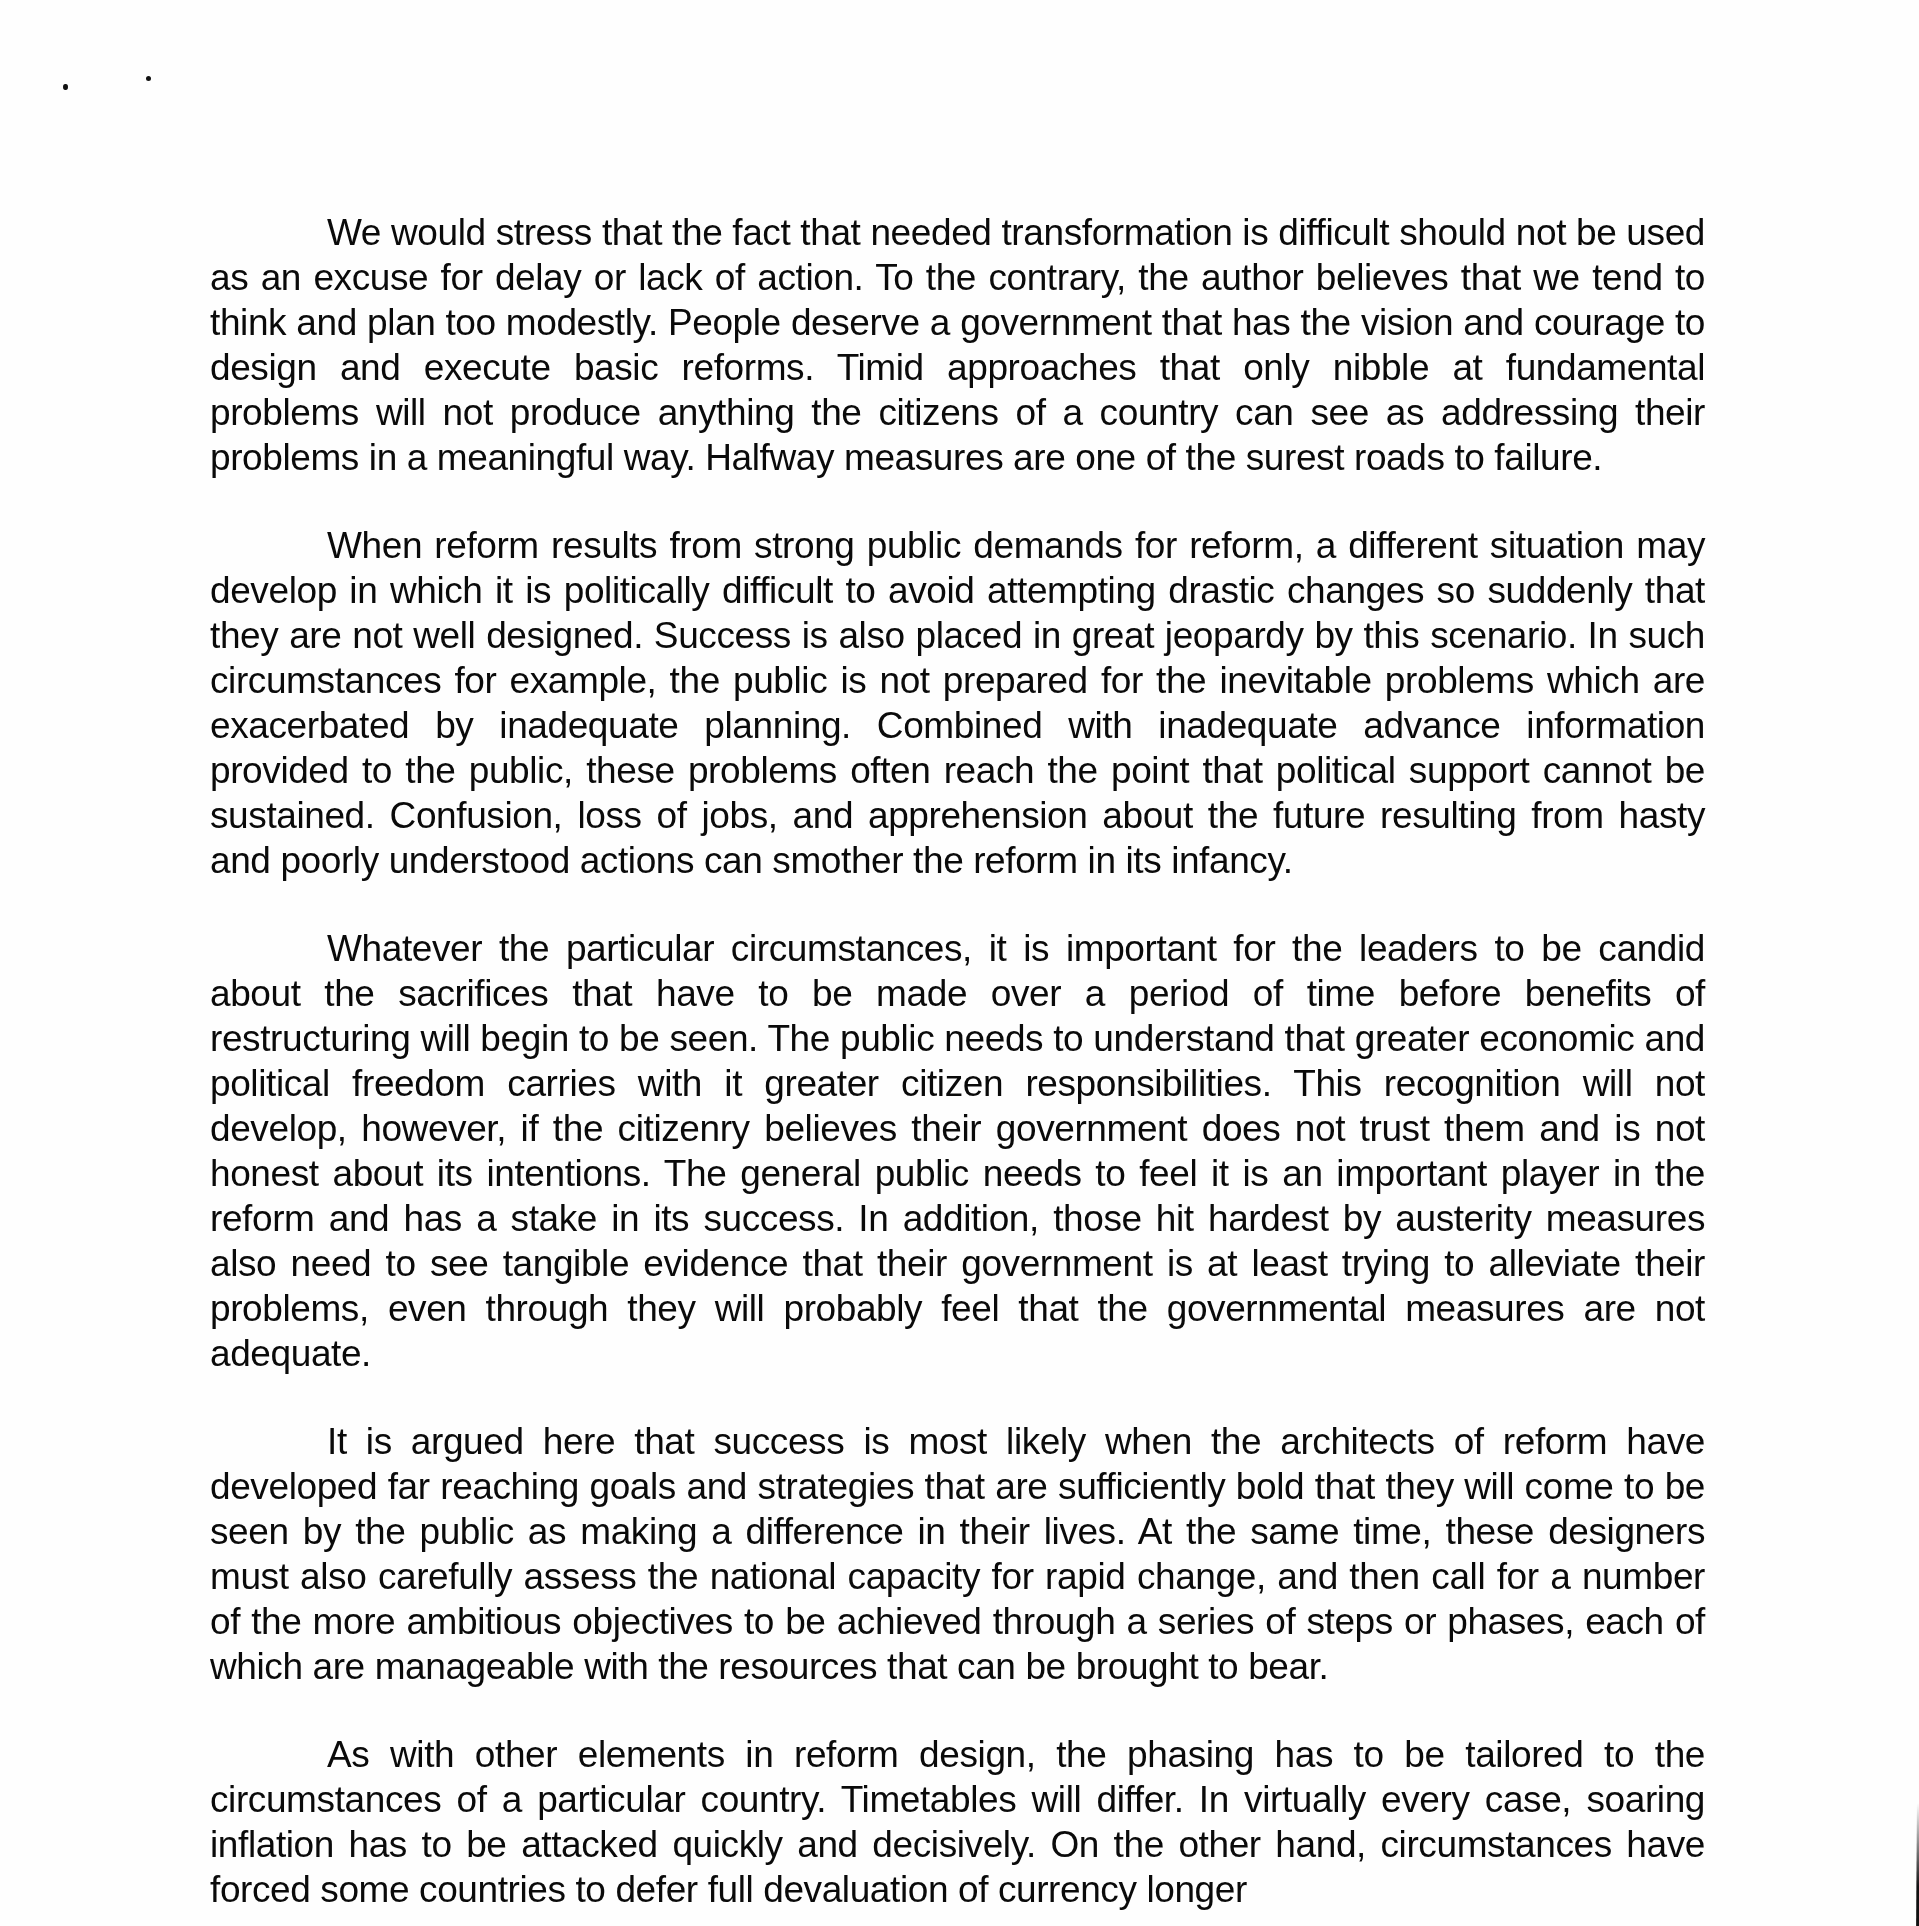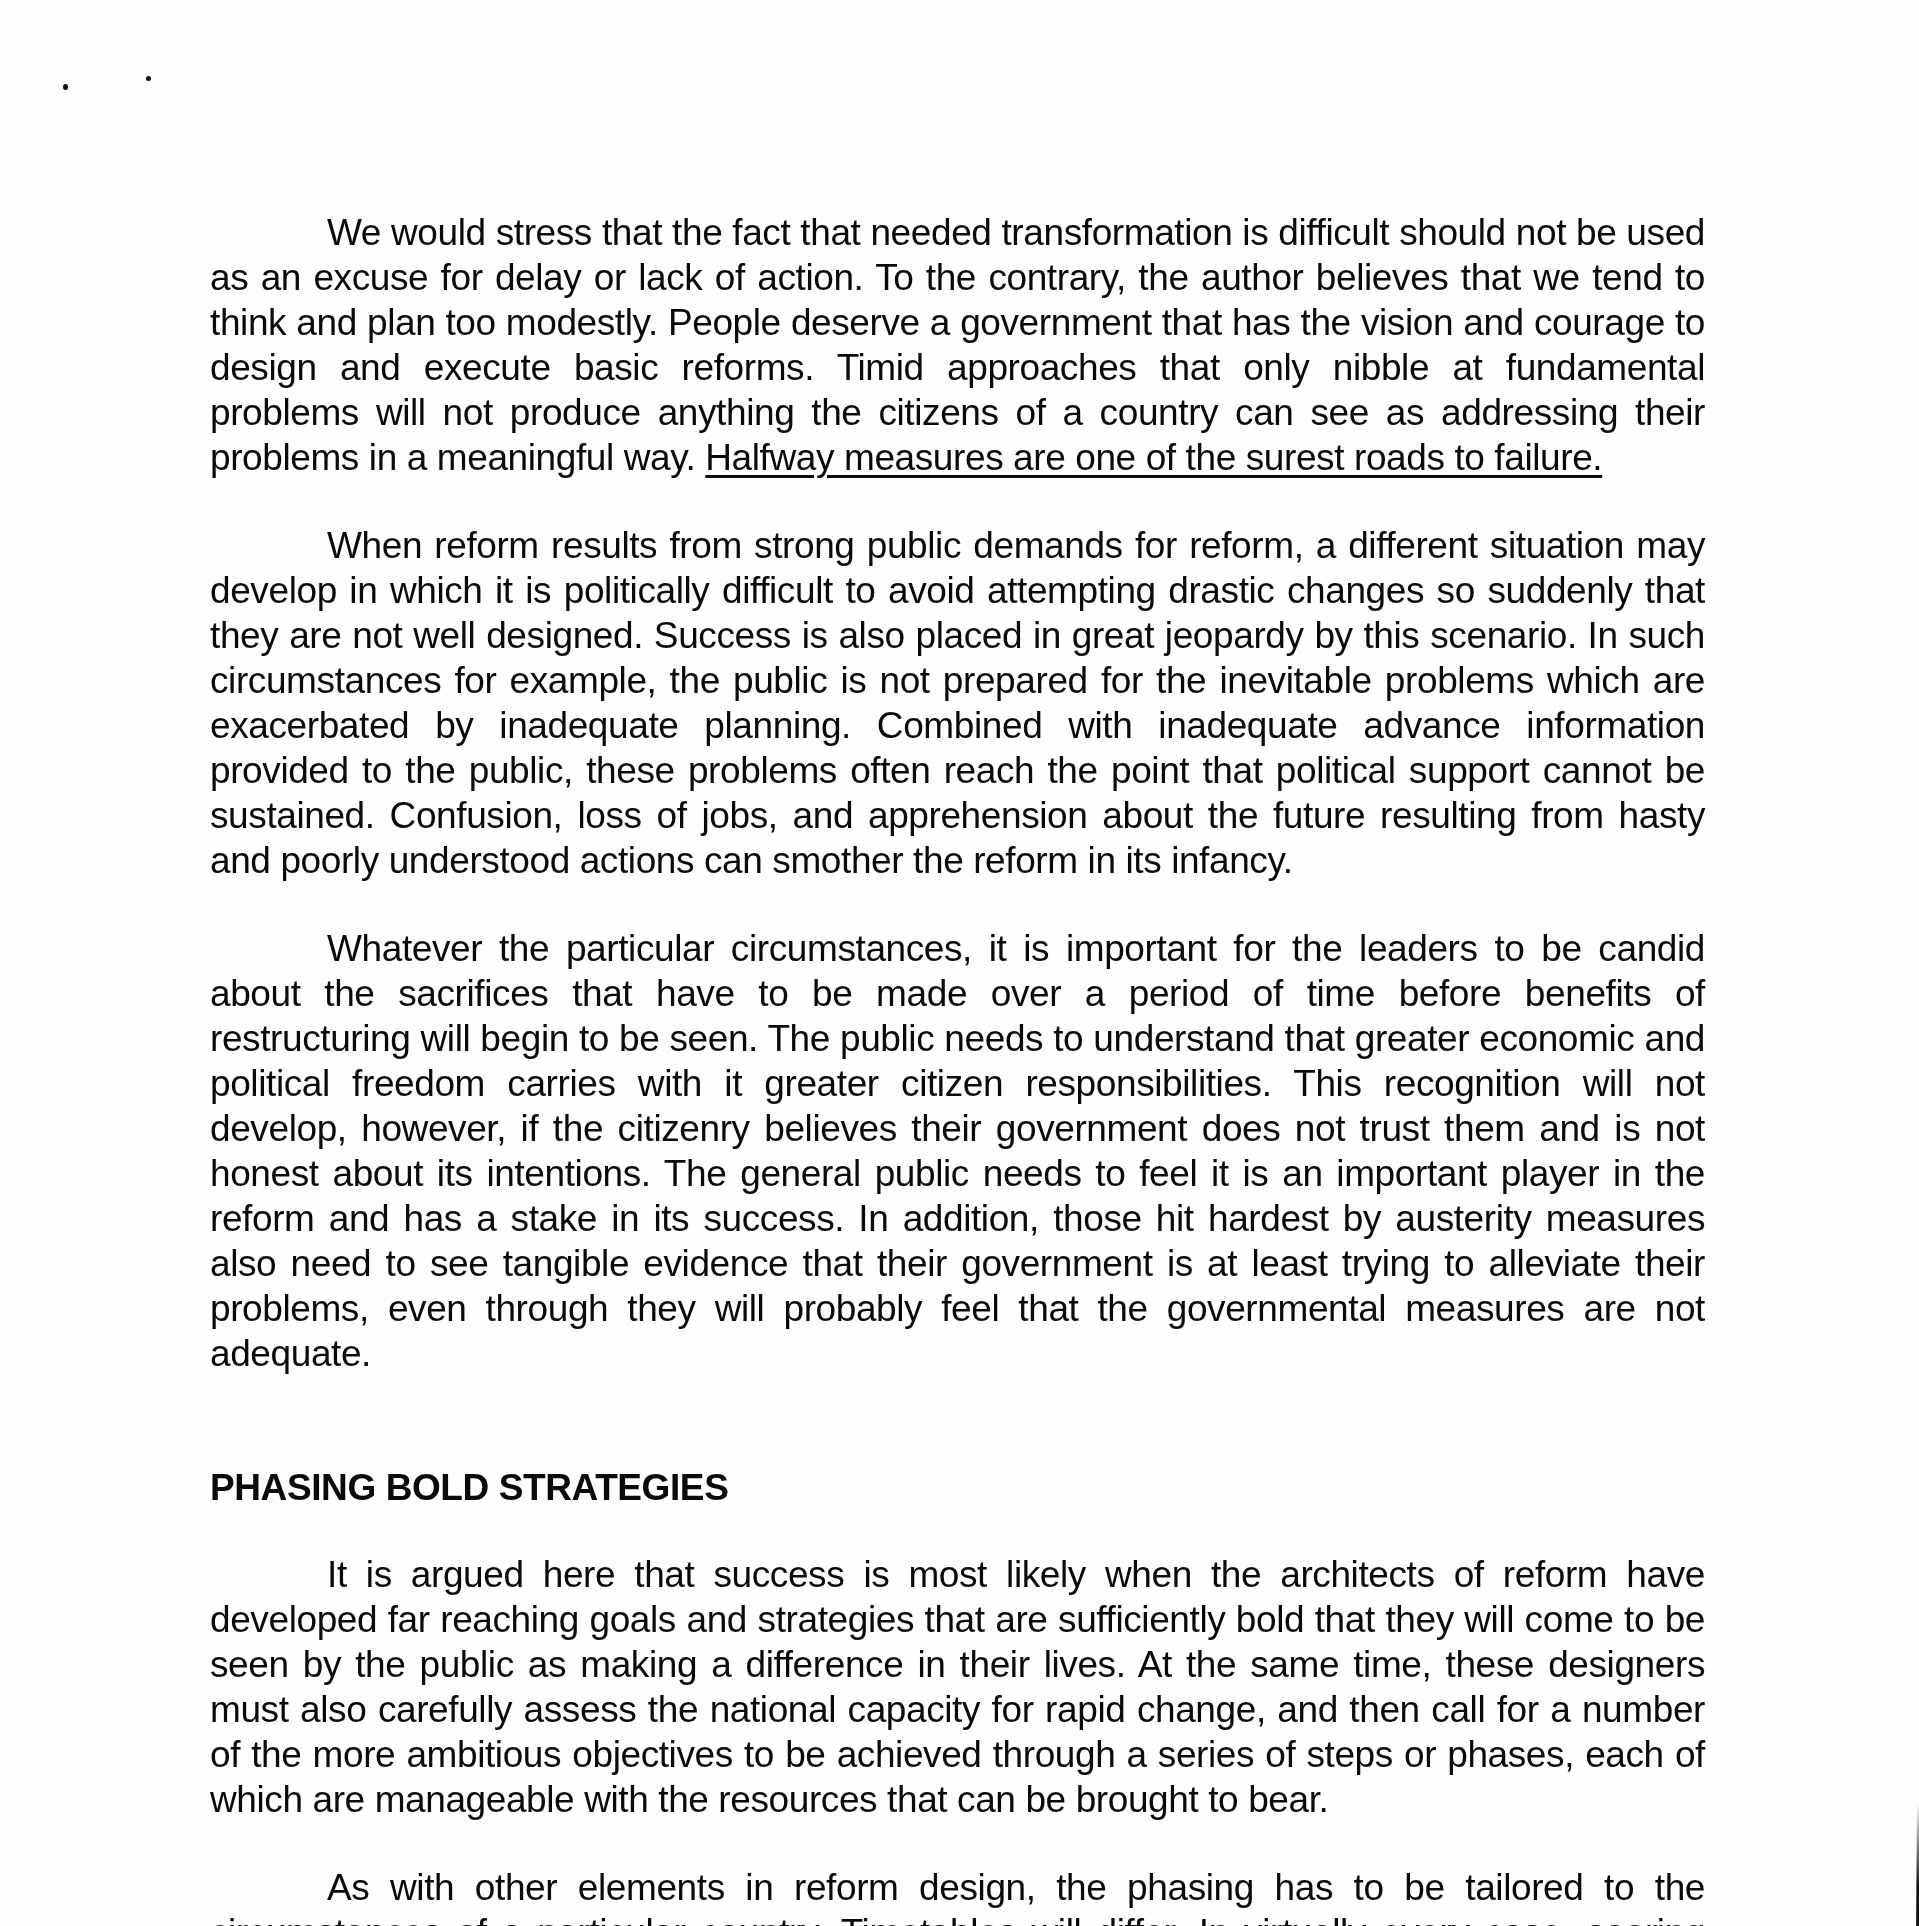--- a/index.html
+++ b/index.html
@@ -44,21 +44,20 @@
     }
     .para {
       font-size: 37px;
       line-height: 45px;
       text-align: justify;
       text-indent: 117px;
       margin: 0 0 43px 0;
       letter-spacing: -0.4px;
     }
     .para .ul {
-      text-decoration: underline;
       text-decoration-thickness: 2.7px;
       text-underline-offset: 5.4px;
     }
     .heading {
       font-size: 37px;
       font-weight: bold;
       line-height: 45px;
       margin: 89px 0 42px 0;
       letter-spacing: -0.4px;
     }
@@ -73,21 +72,20 @@
   <div class="scan-edge"></div>
 
   <div class="body-text">
 
     <p class="para"><span>We would stress that the fact that needed transformation is difficult should not be used as an excuse for delay or lack of action. To the contrary, the author believes that we tend to think and plan too modestly.  People deserve a government that has the vision and courage to design and execute basic reforms.  Timid approaches that only nibble at fundamental problems will not produce anything the citizens of a country can see as addressing their problems in a meaningful way. </span><span class="ul">Halfway measures are one of the surest roads to failure.</span></p>
 
     <p class="para"><span>When reform results from strong public demands for reform, a different situation may develop in which it is politically difficult to avoid attempting drastic changes so suddenly that they are not well designed.  Success is also placed in great jeopardy by this scenario.  In such circumstances for example, the public is not prepared for the inevitable problems which are exacerbated by inadequate planning. Combined with inadequate advance information provided to the public, these problems often reach the point that political support cannot be sustained.  Confusion, loss of jobs, and apprehension about the future resulting from hasty and poorly understood actions can smother the reform in its infancy.</span></p>
 
     <p class="para"><span>Whatever the particular circumstances, it is important for the leaders to be candid about the sacrifices that have to be made over a period of time before benefits of restructuring will begin to be seen.  The public needs to understand that greater economic and political freedom carries with it greater citizen responsibilities.  This recognition will not develop, however, if the citizenry believes their government does not trust them and is not honest about its intentions.  The general public needs to feel it is an important player in the reform and has a stake in its success.  In addition, those hit hardest by austerity measures also need to see tangible evidence that their government is at least trying to alleviate their problems, even through they will probably feel that the governmental measures are not adequate.</span></p>
 
-    <h2 class="heading">PHASING BOLD STRATEGIES</h2>
 
     <p class="para"><span>It is argued here that success is most likely when the architects  of reform have developed far reaching goals and strategies that are sufficiently bold that they will come to be seen by the public as making a difference in their lives. At the same time, these designers must also carefully assess the national capacity for rapid change, and then call for a number of the more ambitious objectives to be achieved through a series of steps or phases, each of which are manageable with the resources that can be brought to bear.</span></p>
 
     <p class="para"><span>As with other elements in reform design, the phasing has to be tailored to the circumstances of a particular country. Timetables will differ.  In virtually every case, soaring inflation has to be attacked quickly and decisively.  On the other hand, circumstances have forced some countries to defer full devaluation of currency longer</span></p>
 
   </div>
 
 </div>
 
 

